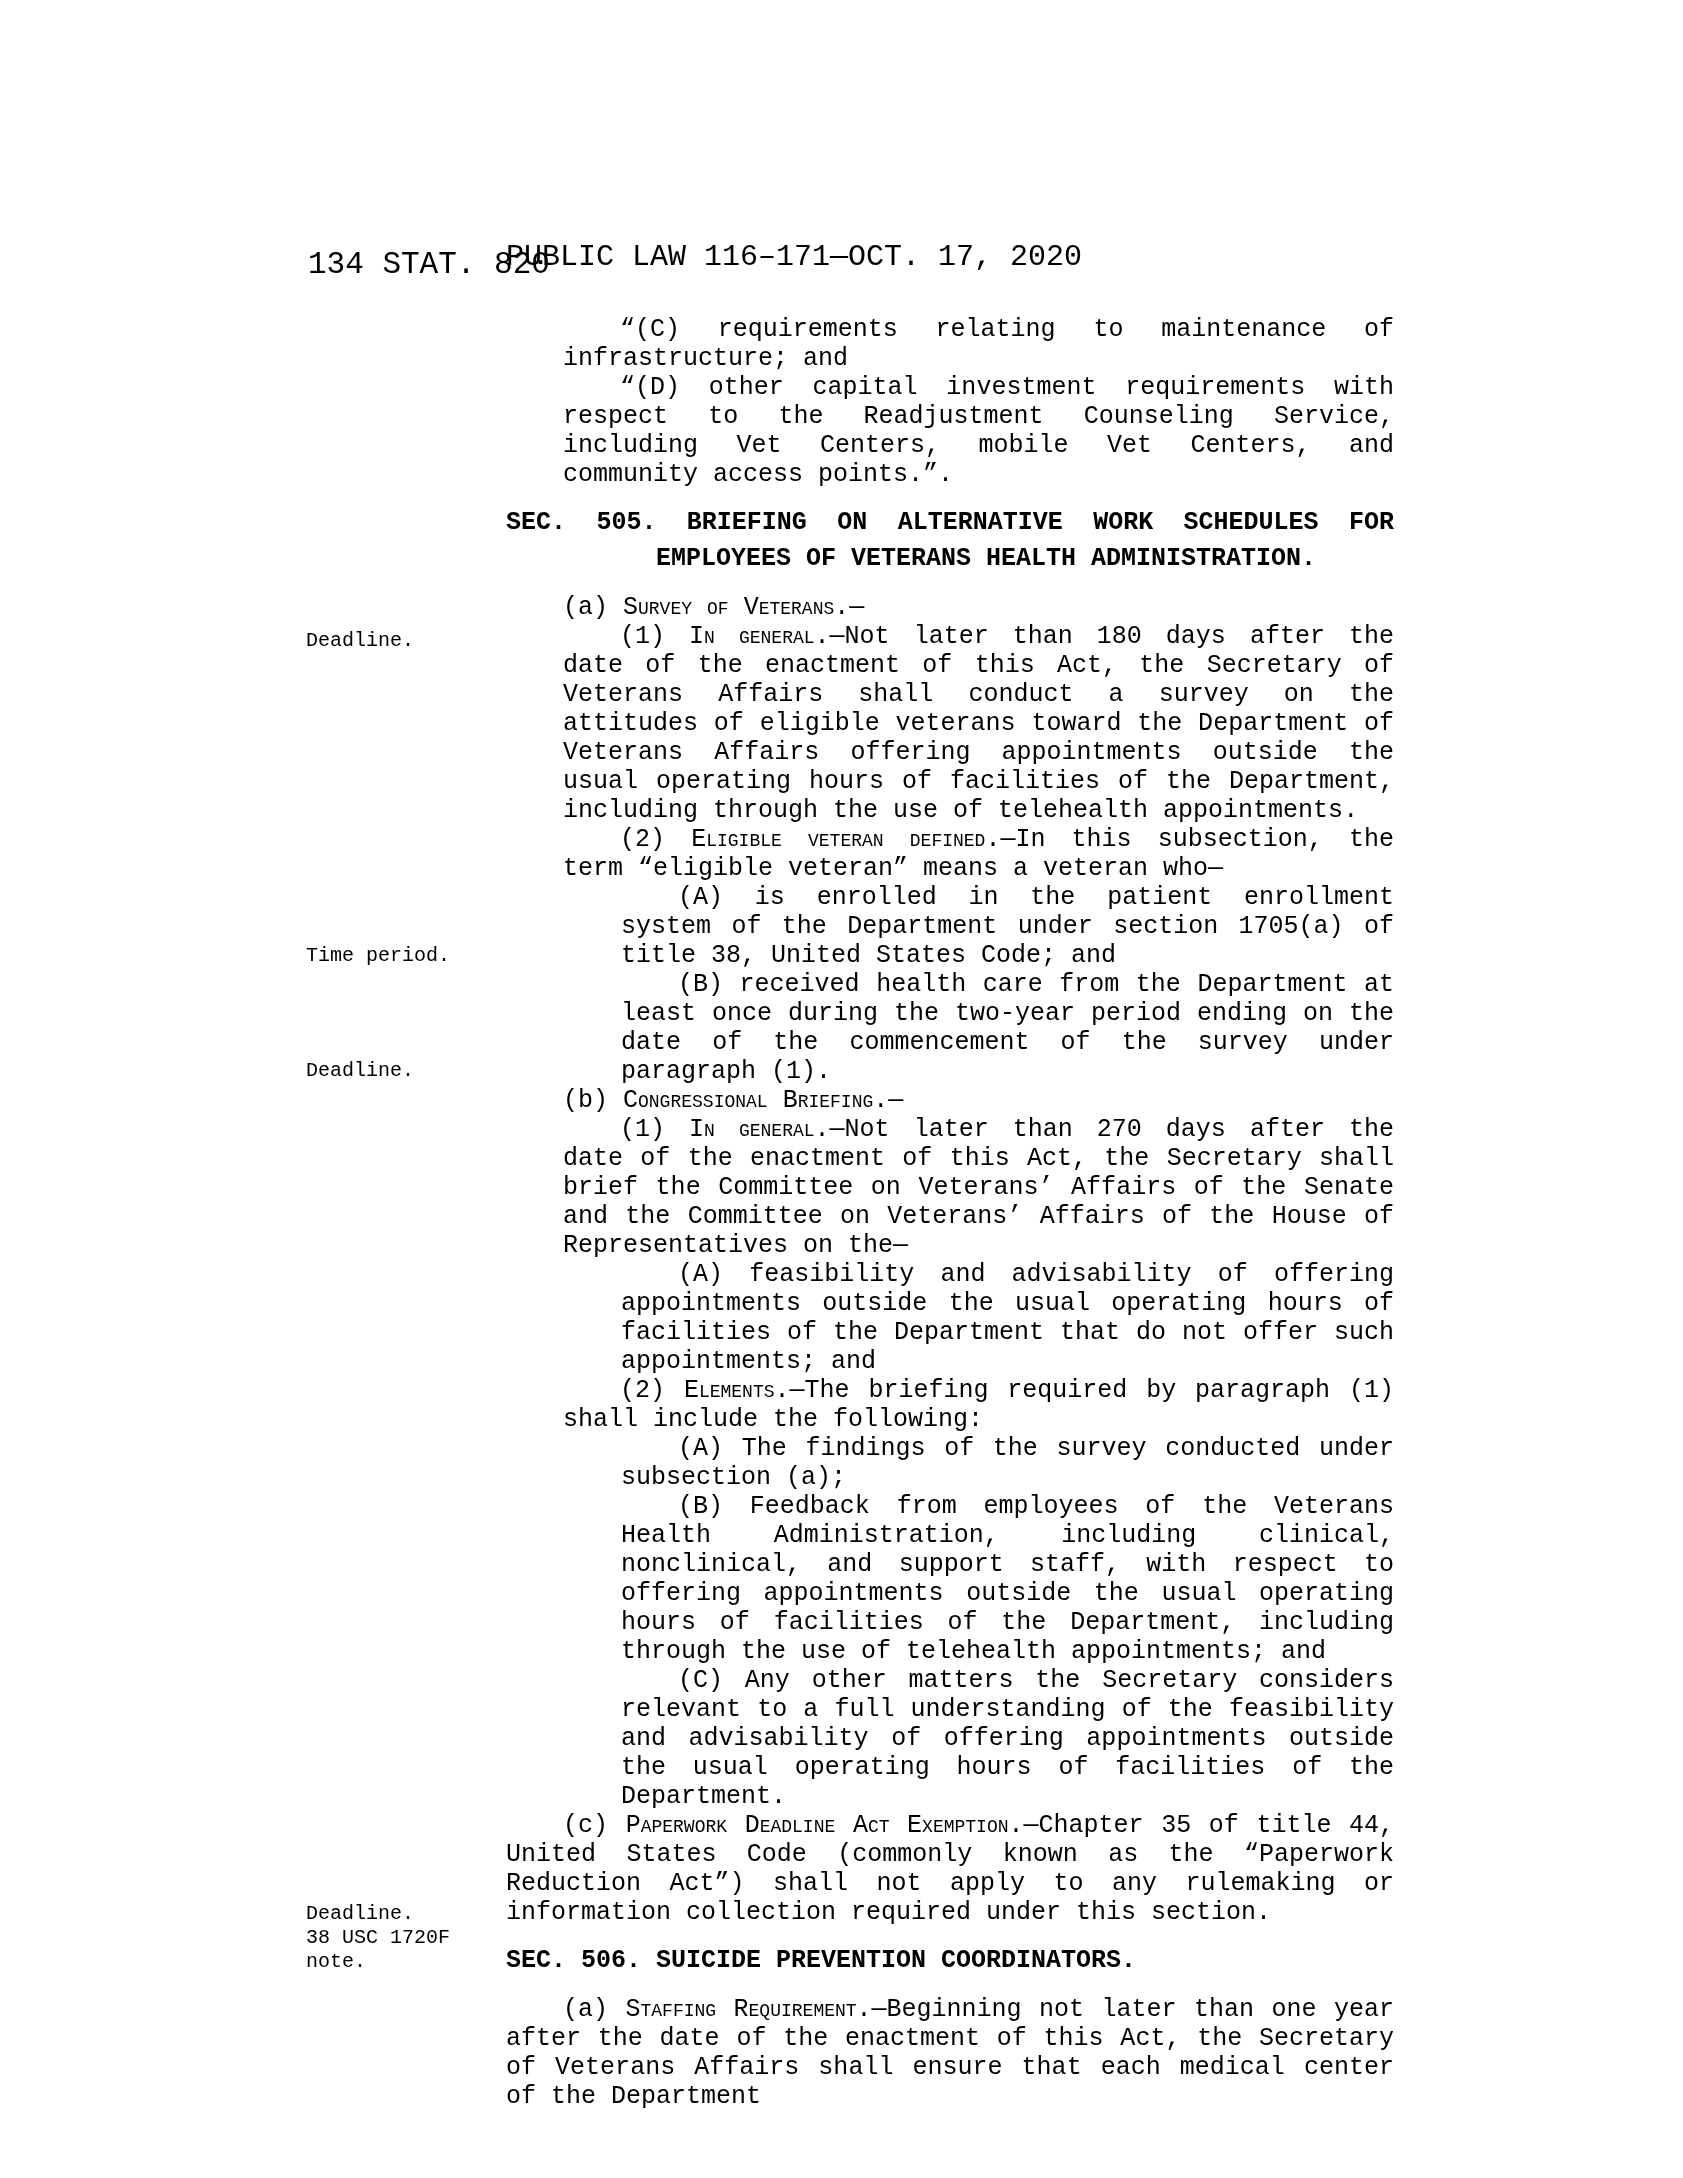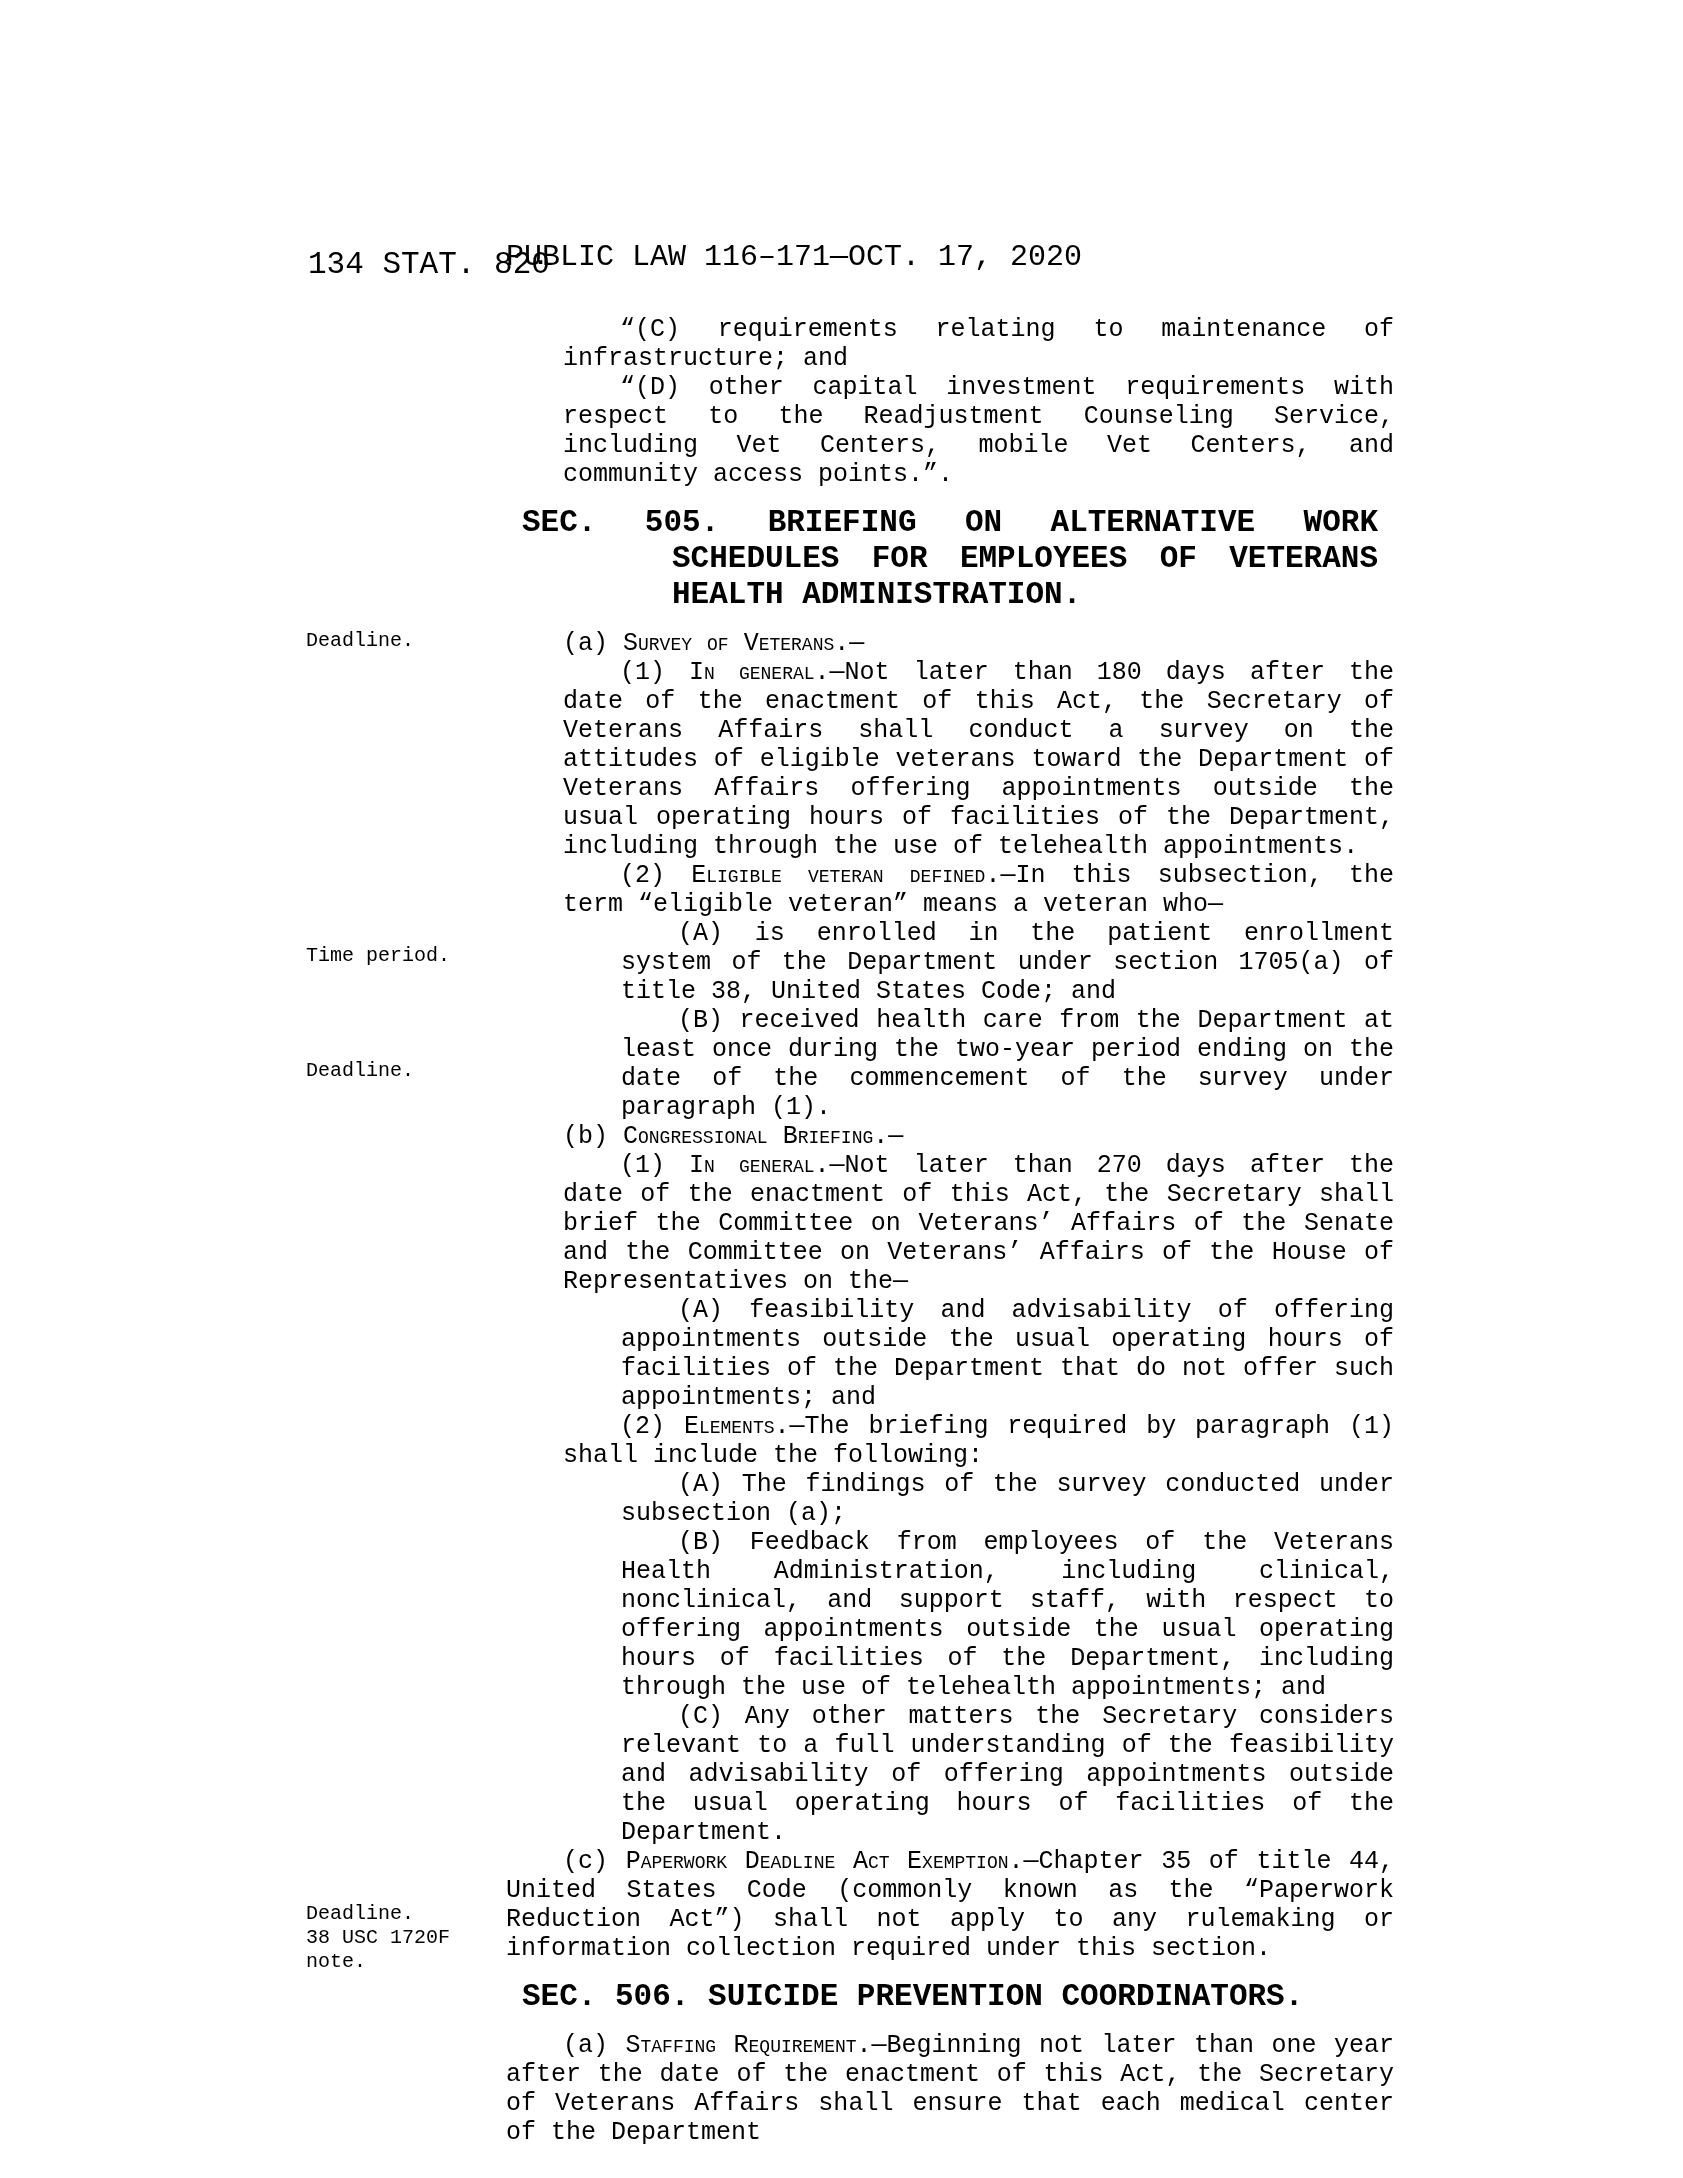--- a/index.html
+++ b/index.html
@@ -40,23 +40,23 @@
     top: 315px;
     width: 888px;
     font-size: 25px;
     line-height: 29px;
   }
   .para {
     margin: 0;
     text-align: justify;
   }
   .heading {
-    margin: 16px 16px;
+    margin: 16px 0;
     font-weight: bold;
-    font-size: 31px;
+    font-size: 25px;
     line-height: 36px;
     text-align: justify;
     padding-left: 150px;
     text-indent: -150px;
   }
   .sc {
     font-variant: small-caps;
   }
   .margin-notes {
     position: absolute;

